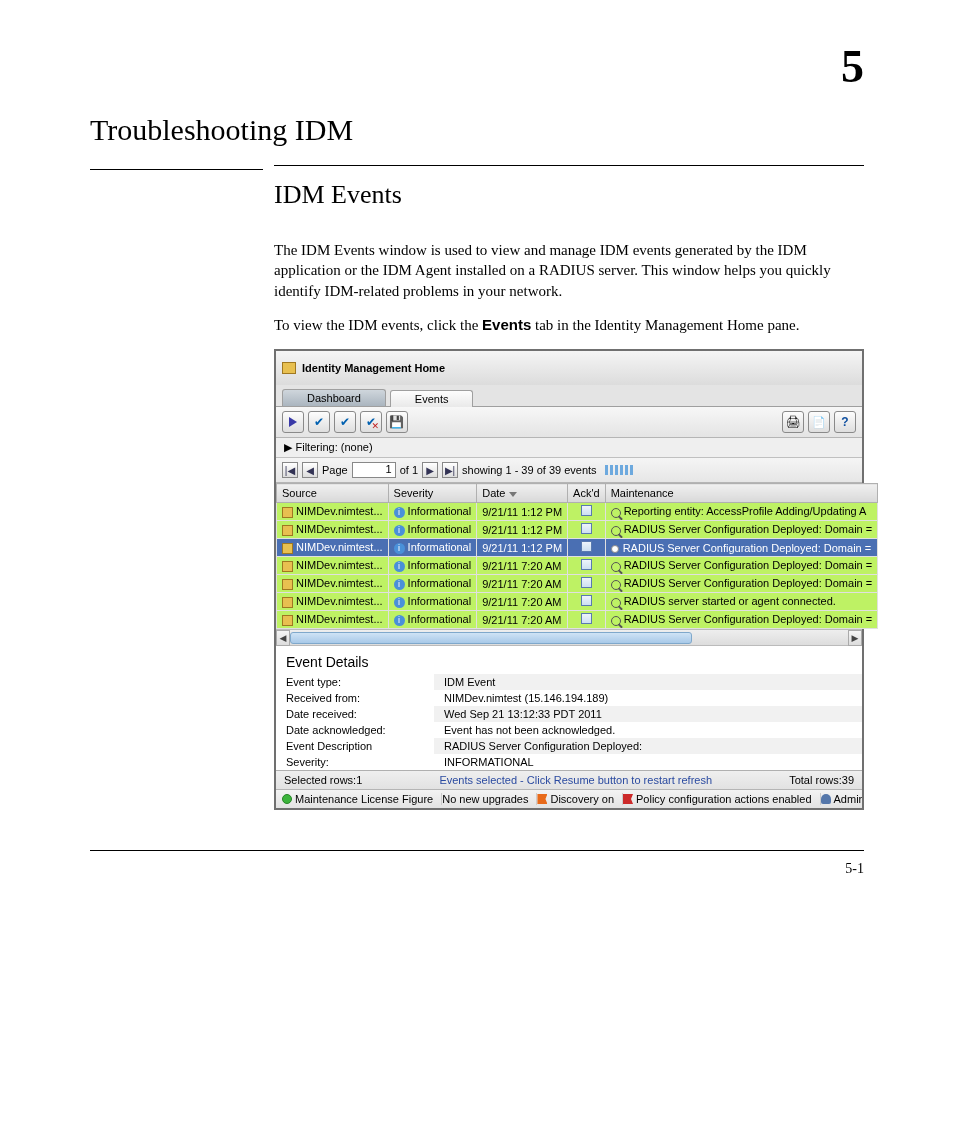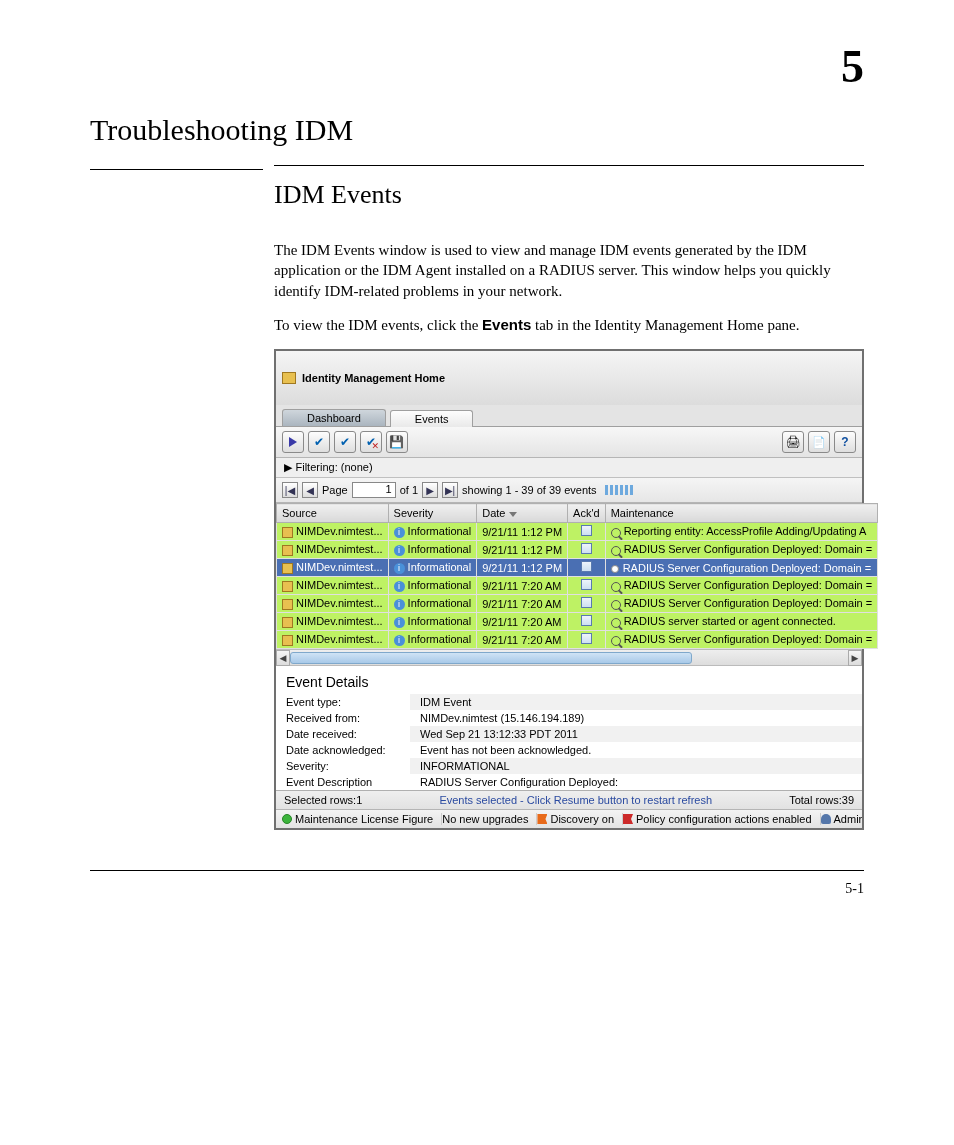--- a/index.html
+++ b/index.html
@@ -60,21 +60,21 @@
     font-size: 11px;
     color: #000;
     width: 590px;
     margin-top: 14px;
   }
   .win-title {
     display: flex;
     align-items: center;
     gap: 6px;
     background: linear-gradient(#f5f5f5,#dcdcdc);
-    padding: 21px 6px;
+    padding: 11px 6px;
     font-weight: bold;
     font-size: 11px;
   }
   .folder-ico {
     width: 14px; height: 12px;
     background: #e8c050; border: 1px solid #a07820;
   }
   .tabs-row {
     display: flex;
     align-items: flex-end;
@@ -214,21 +214,21 @@
     padding:0;
   }
   .details-title{
     font-family: Arial, sans-serif;
     font-weight:normal; font-size:14px;
     padding:8px 10px 4px 10px;
   }
   table.det { width:100%; font-size:11px; border-collapse:collapse; }
   table.det td { padding:2px 10px; }
   table.det tr:nth-child(odd) td { background:#f1f1f1; }
-  table.det td:first-child { width:134px; background:transparent !important; }
+  table.det td:first-child { width:158px; background:transparent !important; }
 
   .status-row {
     display:flex; justify-content:space-between; align-items:center;
     font-size:11px; padding:3px 8px;
     background:linear-gradient(#efefef,#e2e2e2);
     border-top:1px solid #b0b0b0;
   }
   .bottom-bar {
     display:flex; align-items:center; gap:8px;
     background:linear-gradient(#f3f3f3,#e3e3e3);
@@ -406,26 +406,26 @@
                 </tr>
             <tr>
                   <td>Date received:</td>
                   <td>Wed Sep 21 13:12:33 PDT 2011</td>
                 </tr>
             <tr>
                   <td>Date acknowledged:</td>
                   <td>Event has not been acknowledged.</td>
                 </tr>
             <tr>
+                  <td>Event Description</td>
+                  <td>RADIUS Server Configuration Deployed:</td>
+                </tr>
+            <tr>
                   <td>Severity:</td>
                   <td>INFORMATIONAL</td>
-                </tr>
-            <tr>
-                  <td>Event Description</td>
-                  <td>RADIUS Server Configuration Deployed:</td>
                 </tr>
           </tbody>
             </table>
         </div>
 
         <div class="status-row">
           <span>Selected rows:1</span>
           <span style="color:#2a4aa0">Events selected - Click Resume button to restart refresh</span>
           <span>Total rows:39</span>
         </div>

